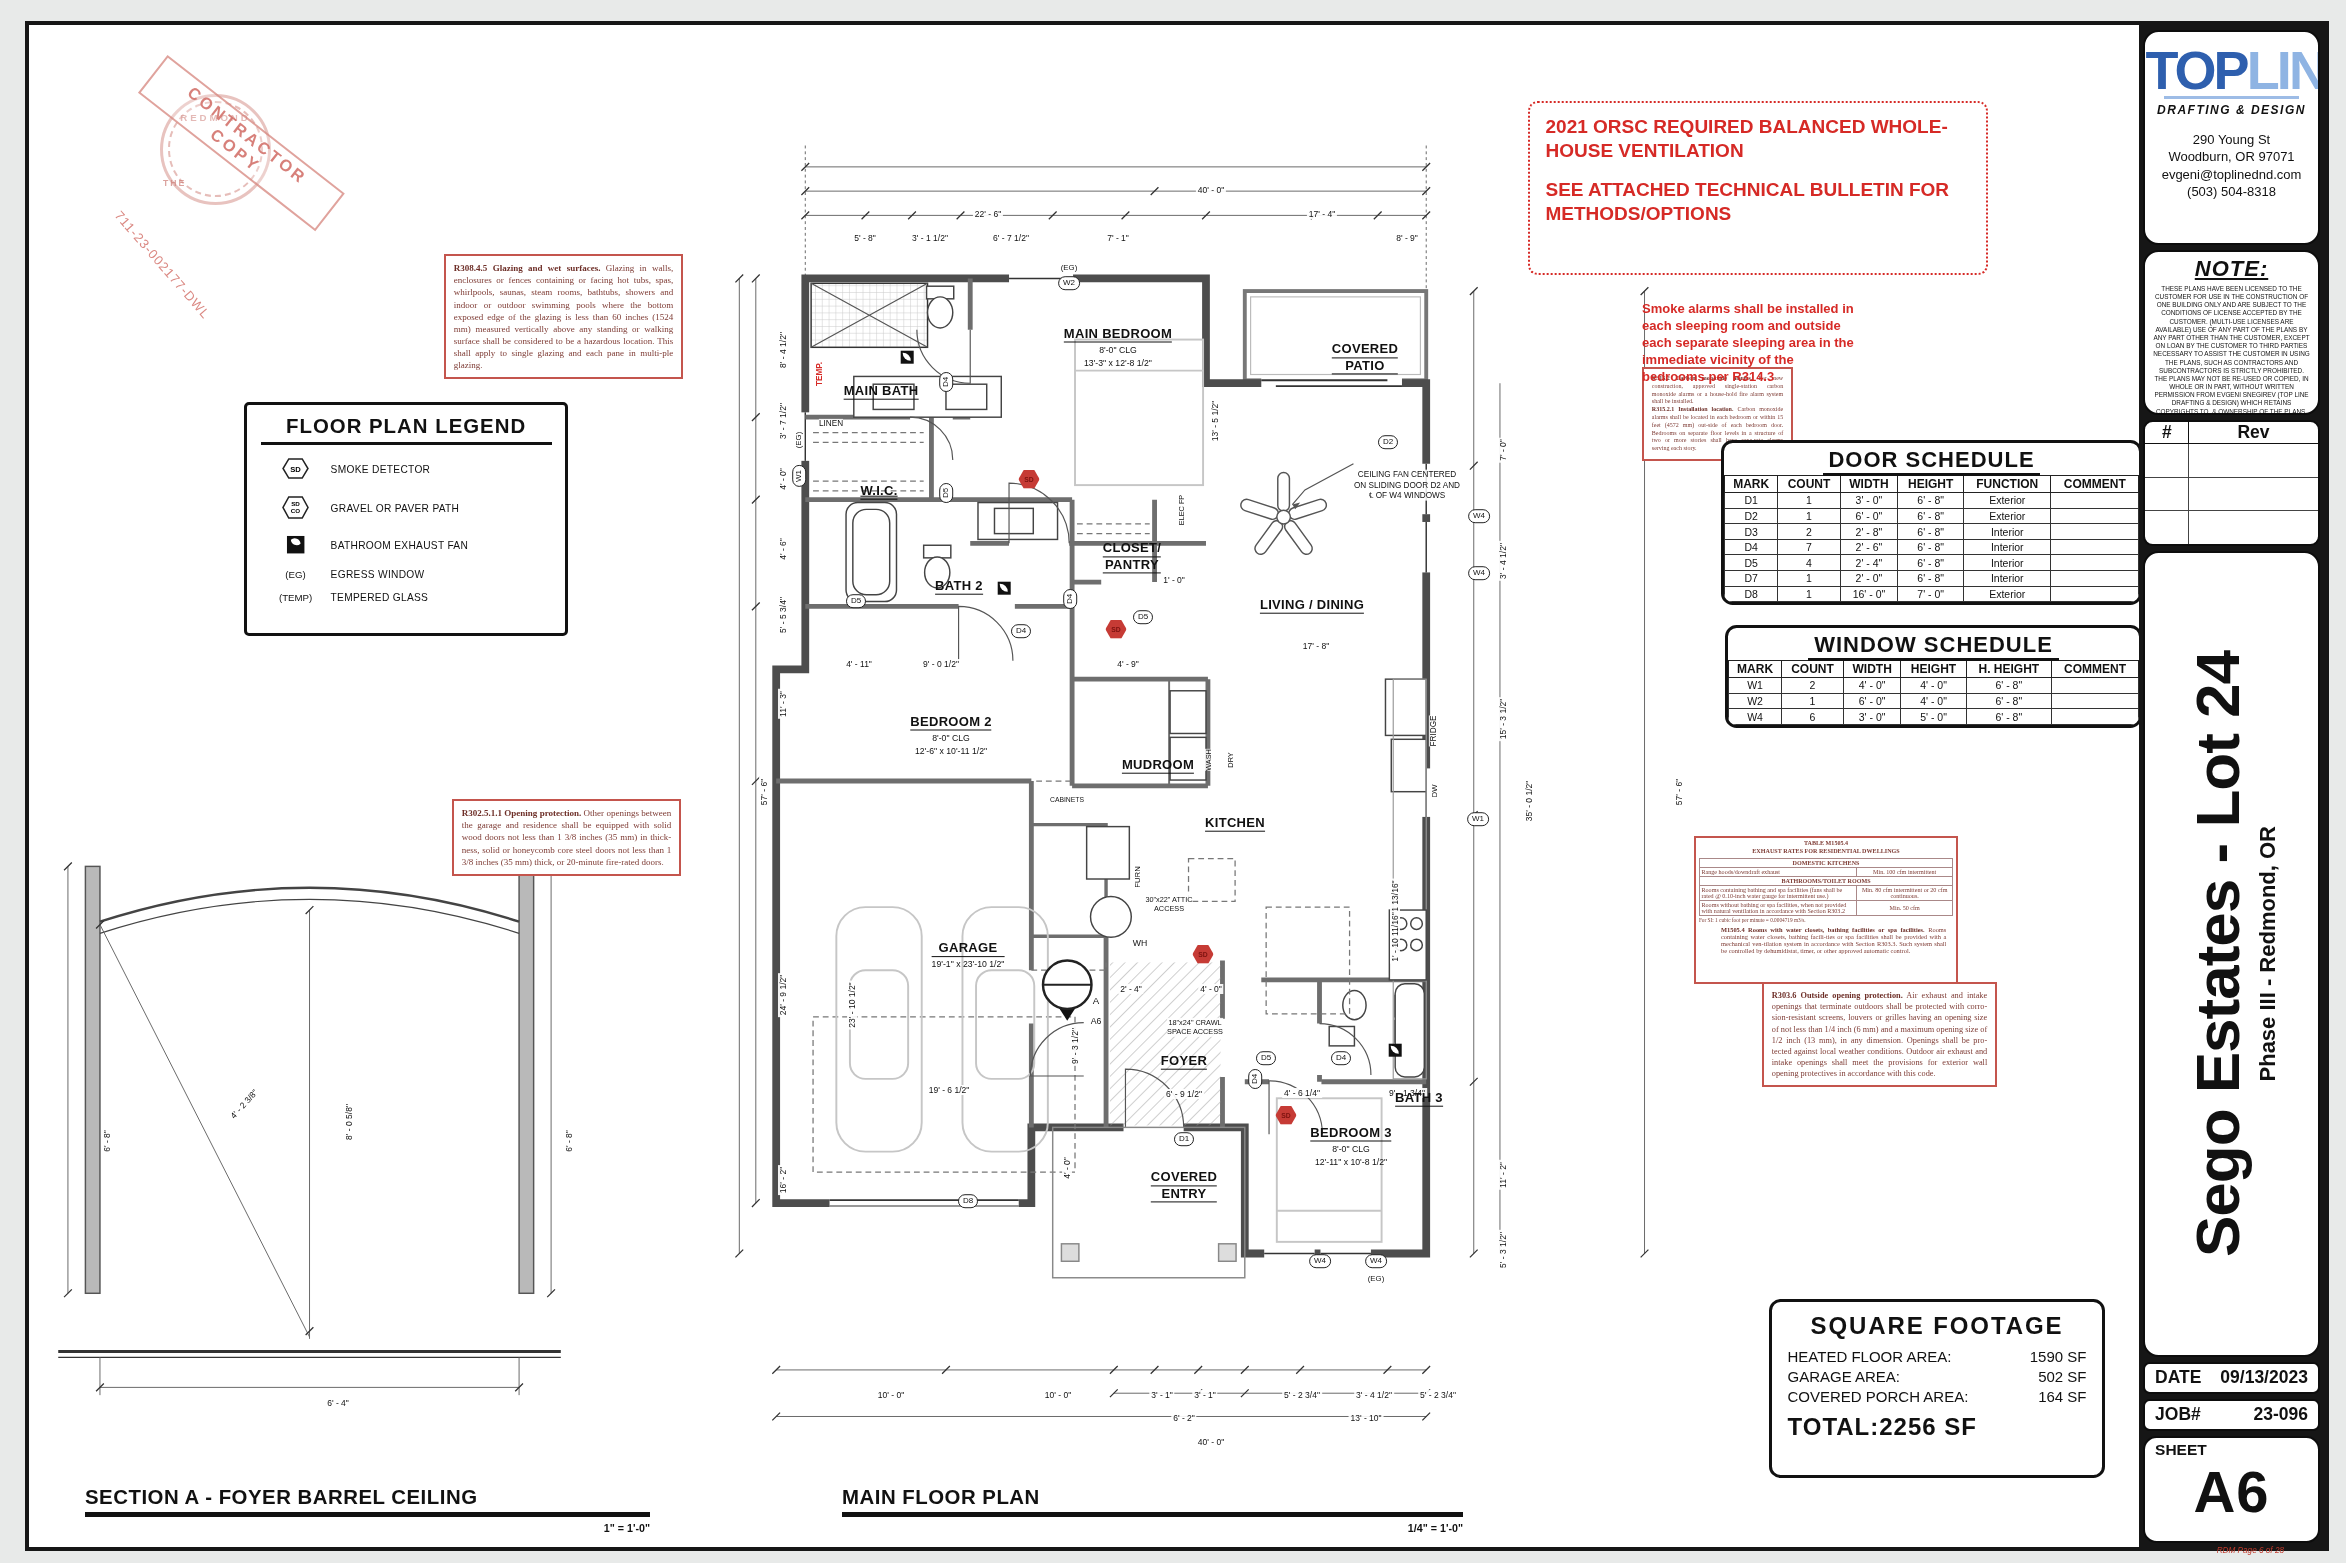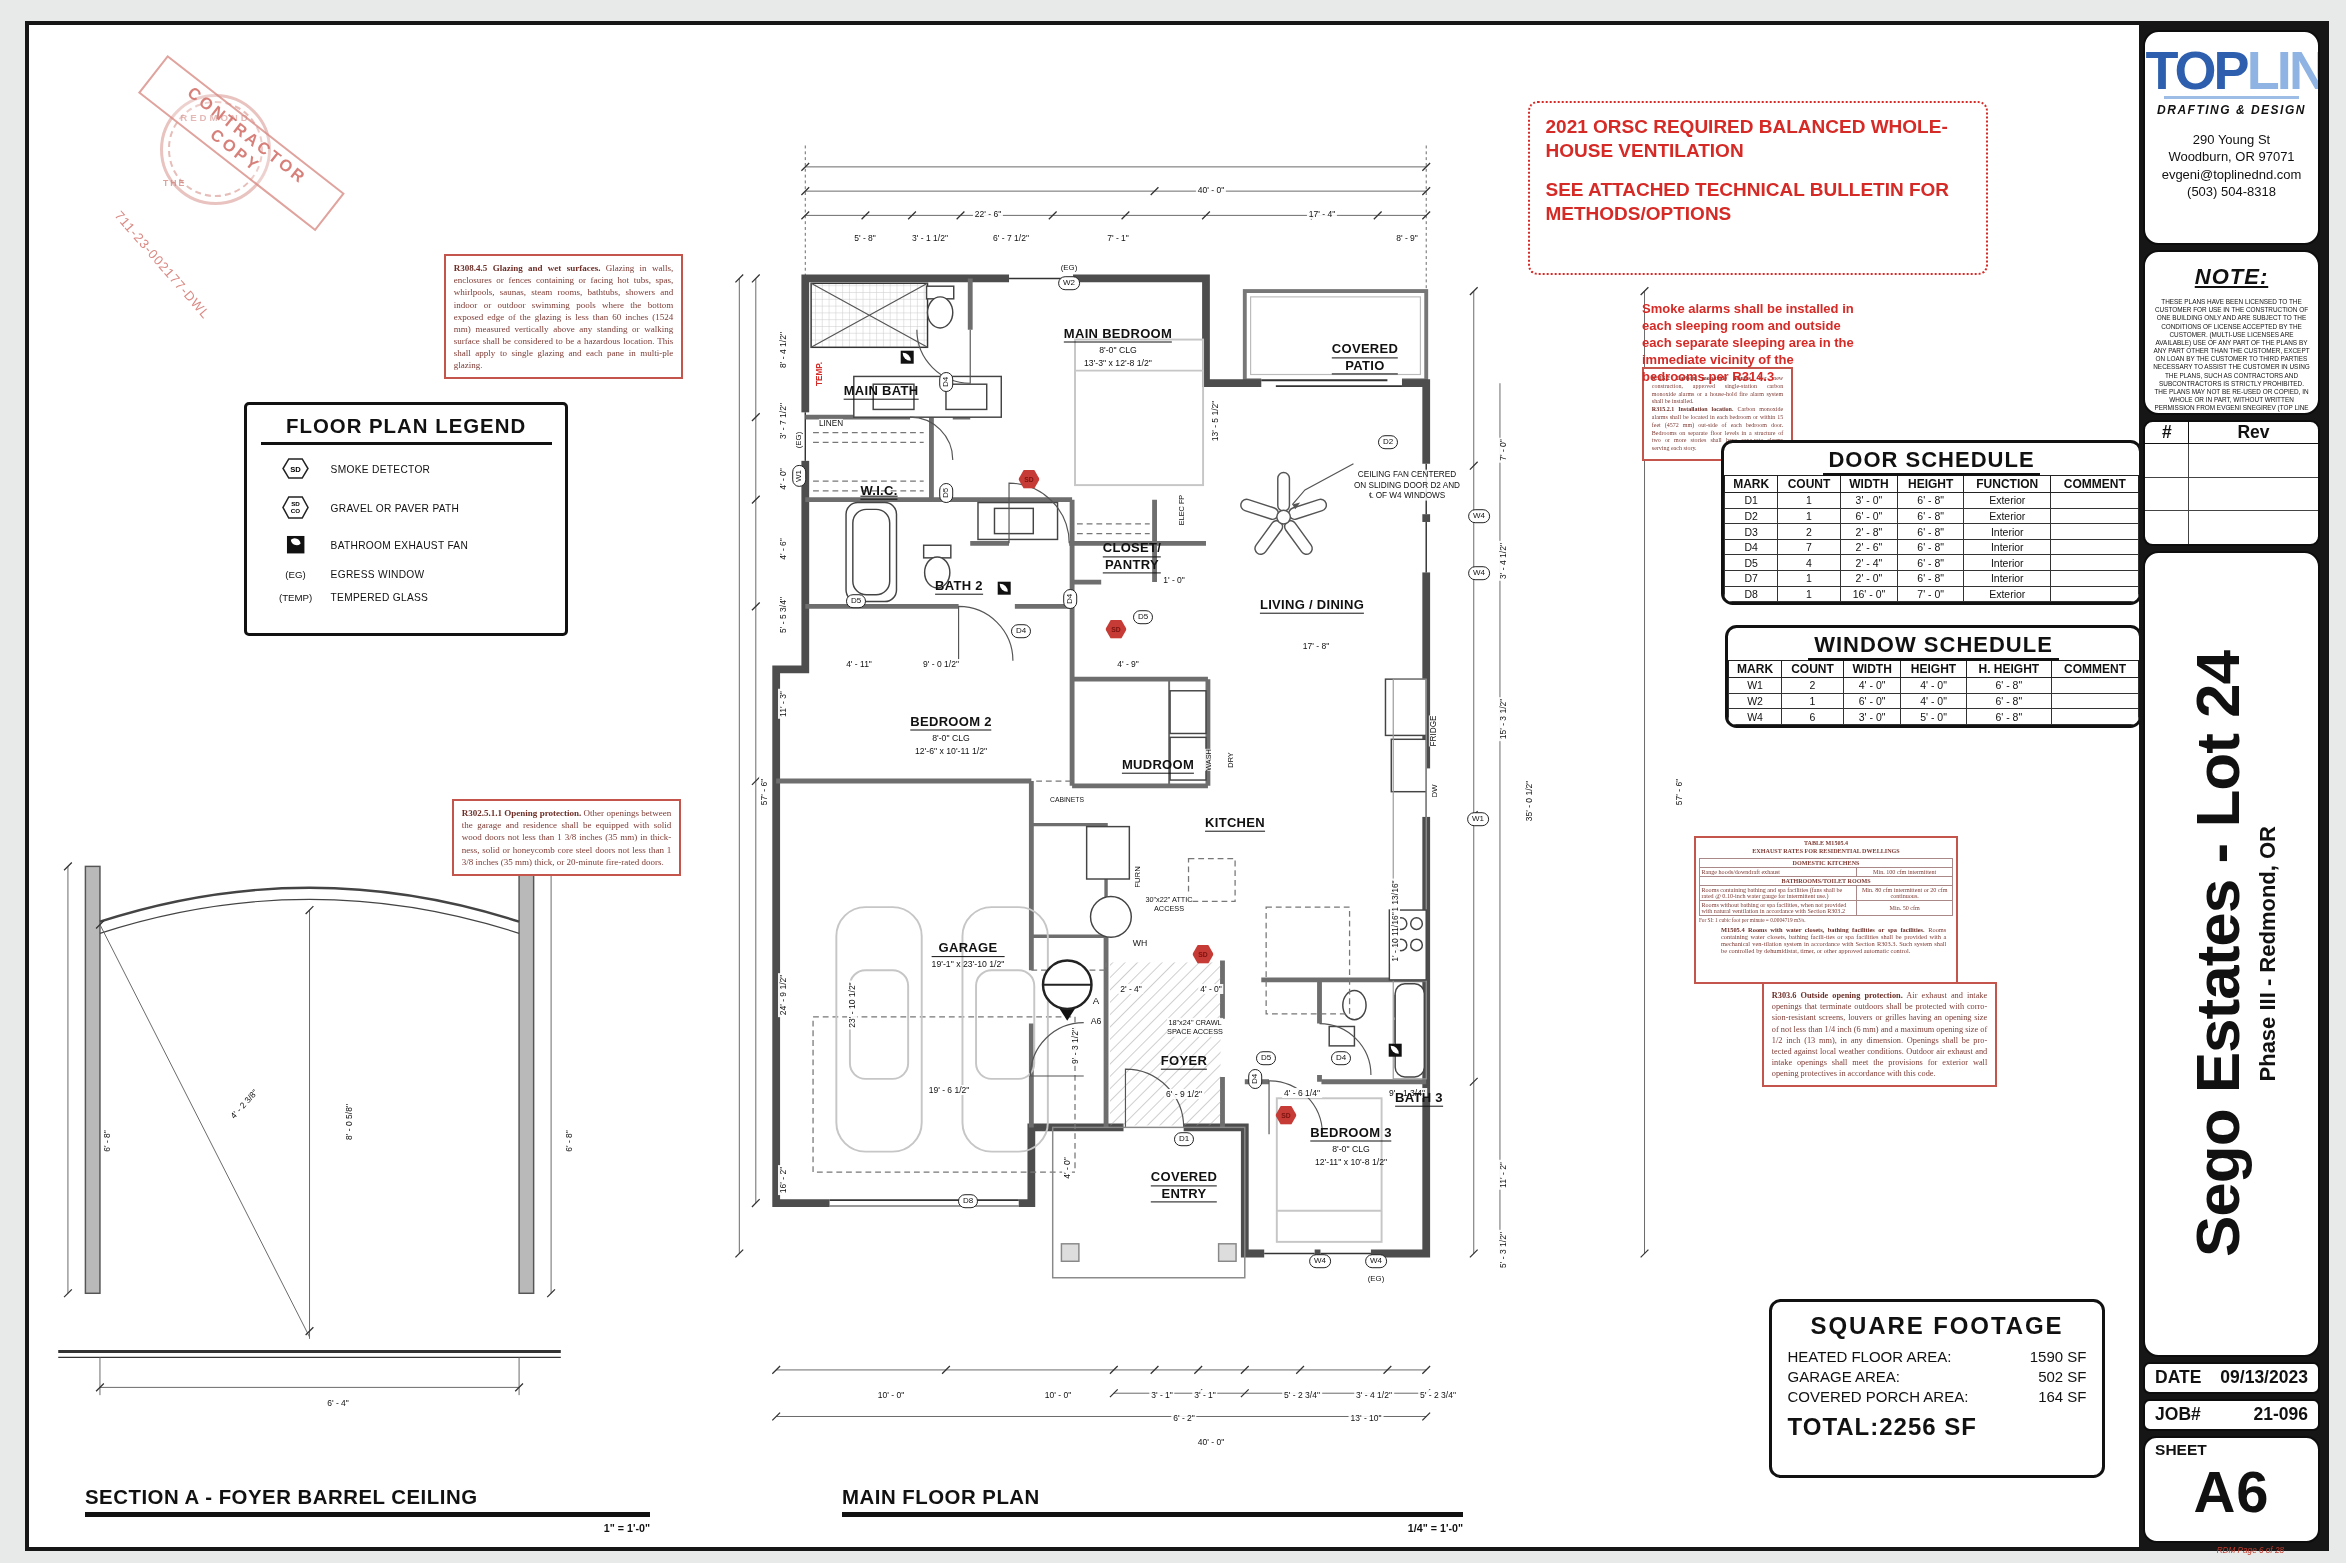--- a/index.html
+++ b/index.html
@@ -79,21 +79,21 @@
   #tstrip{position:absolute;top:0;right:0;bottom:0;width:186px;background:#161616;z-index:7;display:flex;flex-direction:column;padding:4.9px;gap:4.9px;box-sizing:border-box;}
   .tbox{background:#fff;border:2.9px solid #0d0d0d;border-radius:15.5px;box-sizing:border-box;overflow:hidden;}
   #logobox{height:215px;text-align:center;padding-top:13.6px;}
   #logotxt{font-weight:bold;font-size:54px;line-height:.9;letter-spacing:-2.9px;}
   #logotxt .d{color:#2e5fae;}
   #logotxt .l{color:#8fb4e3;}
   #logorule{width:78%;height:2.9px;background:#9dbce6;margin:1.9px auto 3.9px;}
   #logosub{font-style:italic;font-weight:bold;font-size:12px;letter-spacing:1.5px;}
   #addr{margin-top:13.6px;font-size:13px;line-height:1.35;}
   #notebox{height:165px;padding:3.9px 6.8px;}
-  #notebox h1{margin:8px;text-align:center;font-size:22px;font-style:italic;text-decoration:underline;letter-spacing:1px;}
+  #notebox h1{margin:0;text-align:center;font-size:22px;font-style:italic;text-decoration:underline;letter-spacing:1px;}
   #notebox p{margin:2.9px 0 0;font-size:6.4px;line-height:1.28;text-align:center;}
   #revbox{height:126px;border-radius:9.7px;display:flex;flex-direction:column;}
   .revhead{display:flex;border-bottom:1.9px solid #111;font-weight:bold;}
   .revhead .c1{width:43px;border-right:1.9px solid #111;text-align:center;font-size:17.5px;}
   .revhead .c2{flex:1;text-align:center;font-size:17.5px;}
   .revrow{display:flex;flex:1;border-bottom:1px solid #444;}
   .revrow:last-child{border-bottom:none;}
   .revrow .c1{width:43px;border-right:1.5px solid #444;}
   #projbox{flex:1;display:flex;align-items:center;justify-content:center;gap:1.9px;}
   .vtext{writing-mode:vertical-rl;transform:rotate(180deg);white-space:nowrap;}
@@ -748,21 +748,21 @@
       <div class="tbox" id="projbox">
         <div class="vtext" id="projname">Sego Estates - Lot 24</div>
         <div class="vtext" id="projphase">Phase III - Redmond, OR</div>
       </div>
       <div class="tbox inforow">
         <span>DATE</span>
         <span>09/13/2023</span>
       </div>
       <div class="tbox inforow">
         <span>JOB#</span>
-        <span>21-096</span>
+        <span>23-096</span>
       </div>
       <div class="tbox" id="sheetbox">
         <div class="lbl">SHEET</div>
         <div class="big">A6</div>
       </div>
     </div>
   </div>
   <div id="pagenote">RDM Page 6 of 28</div>
 </div>
 

